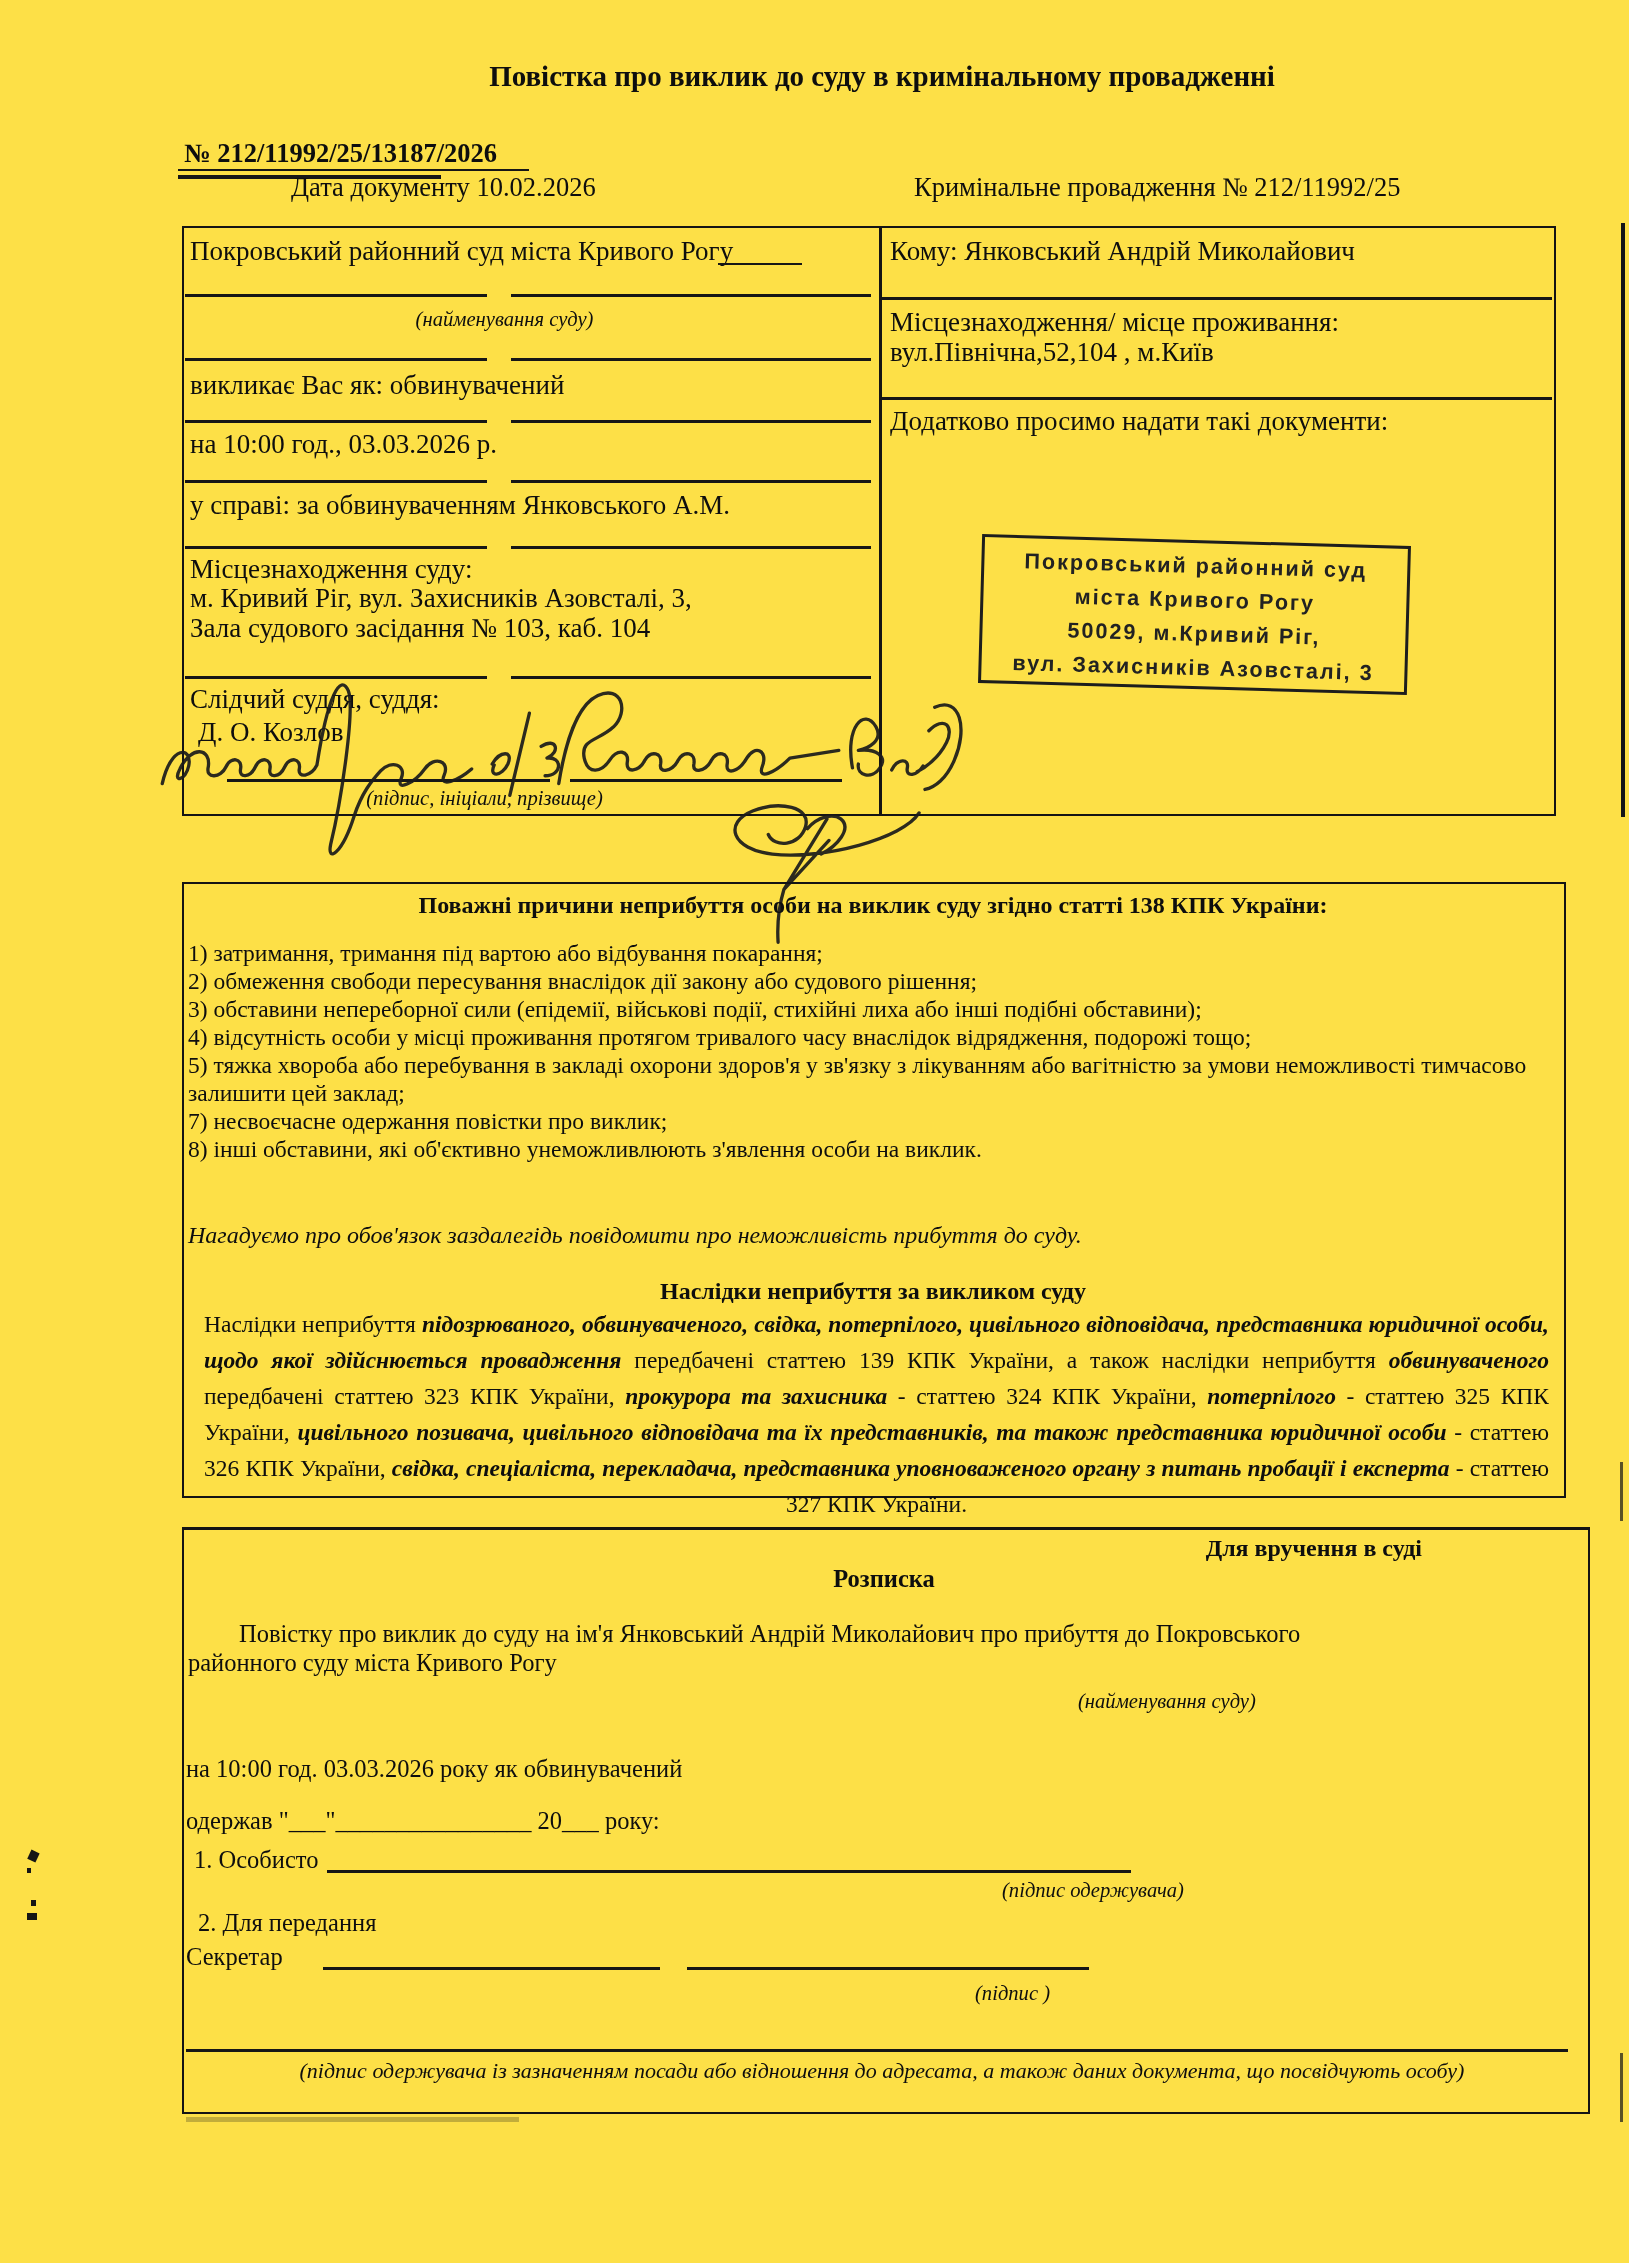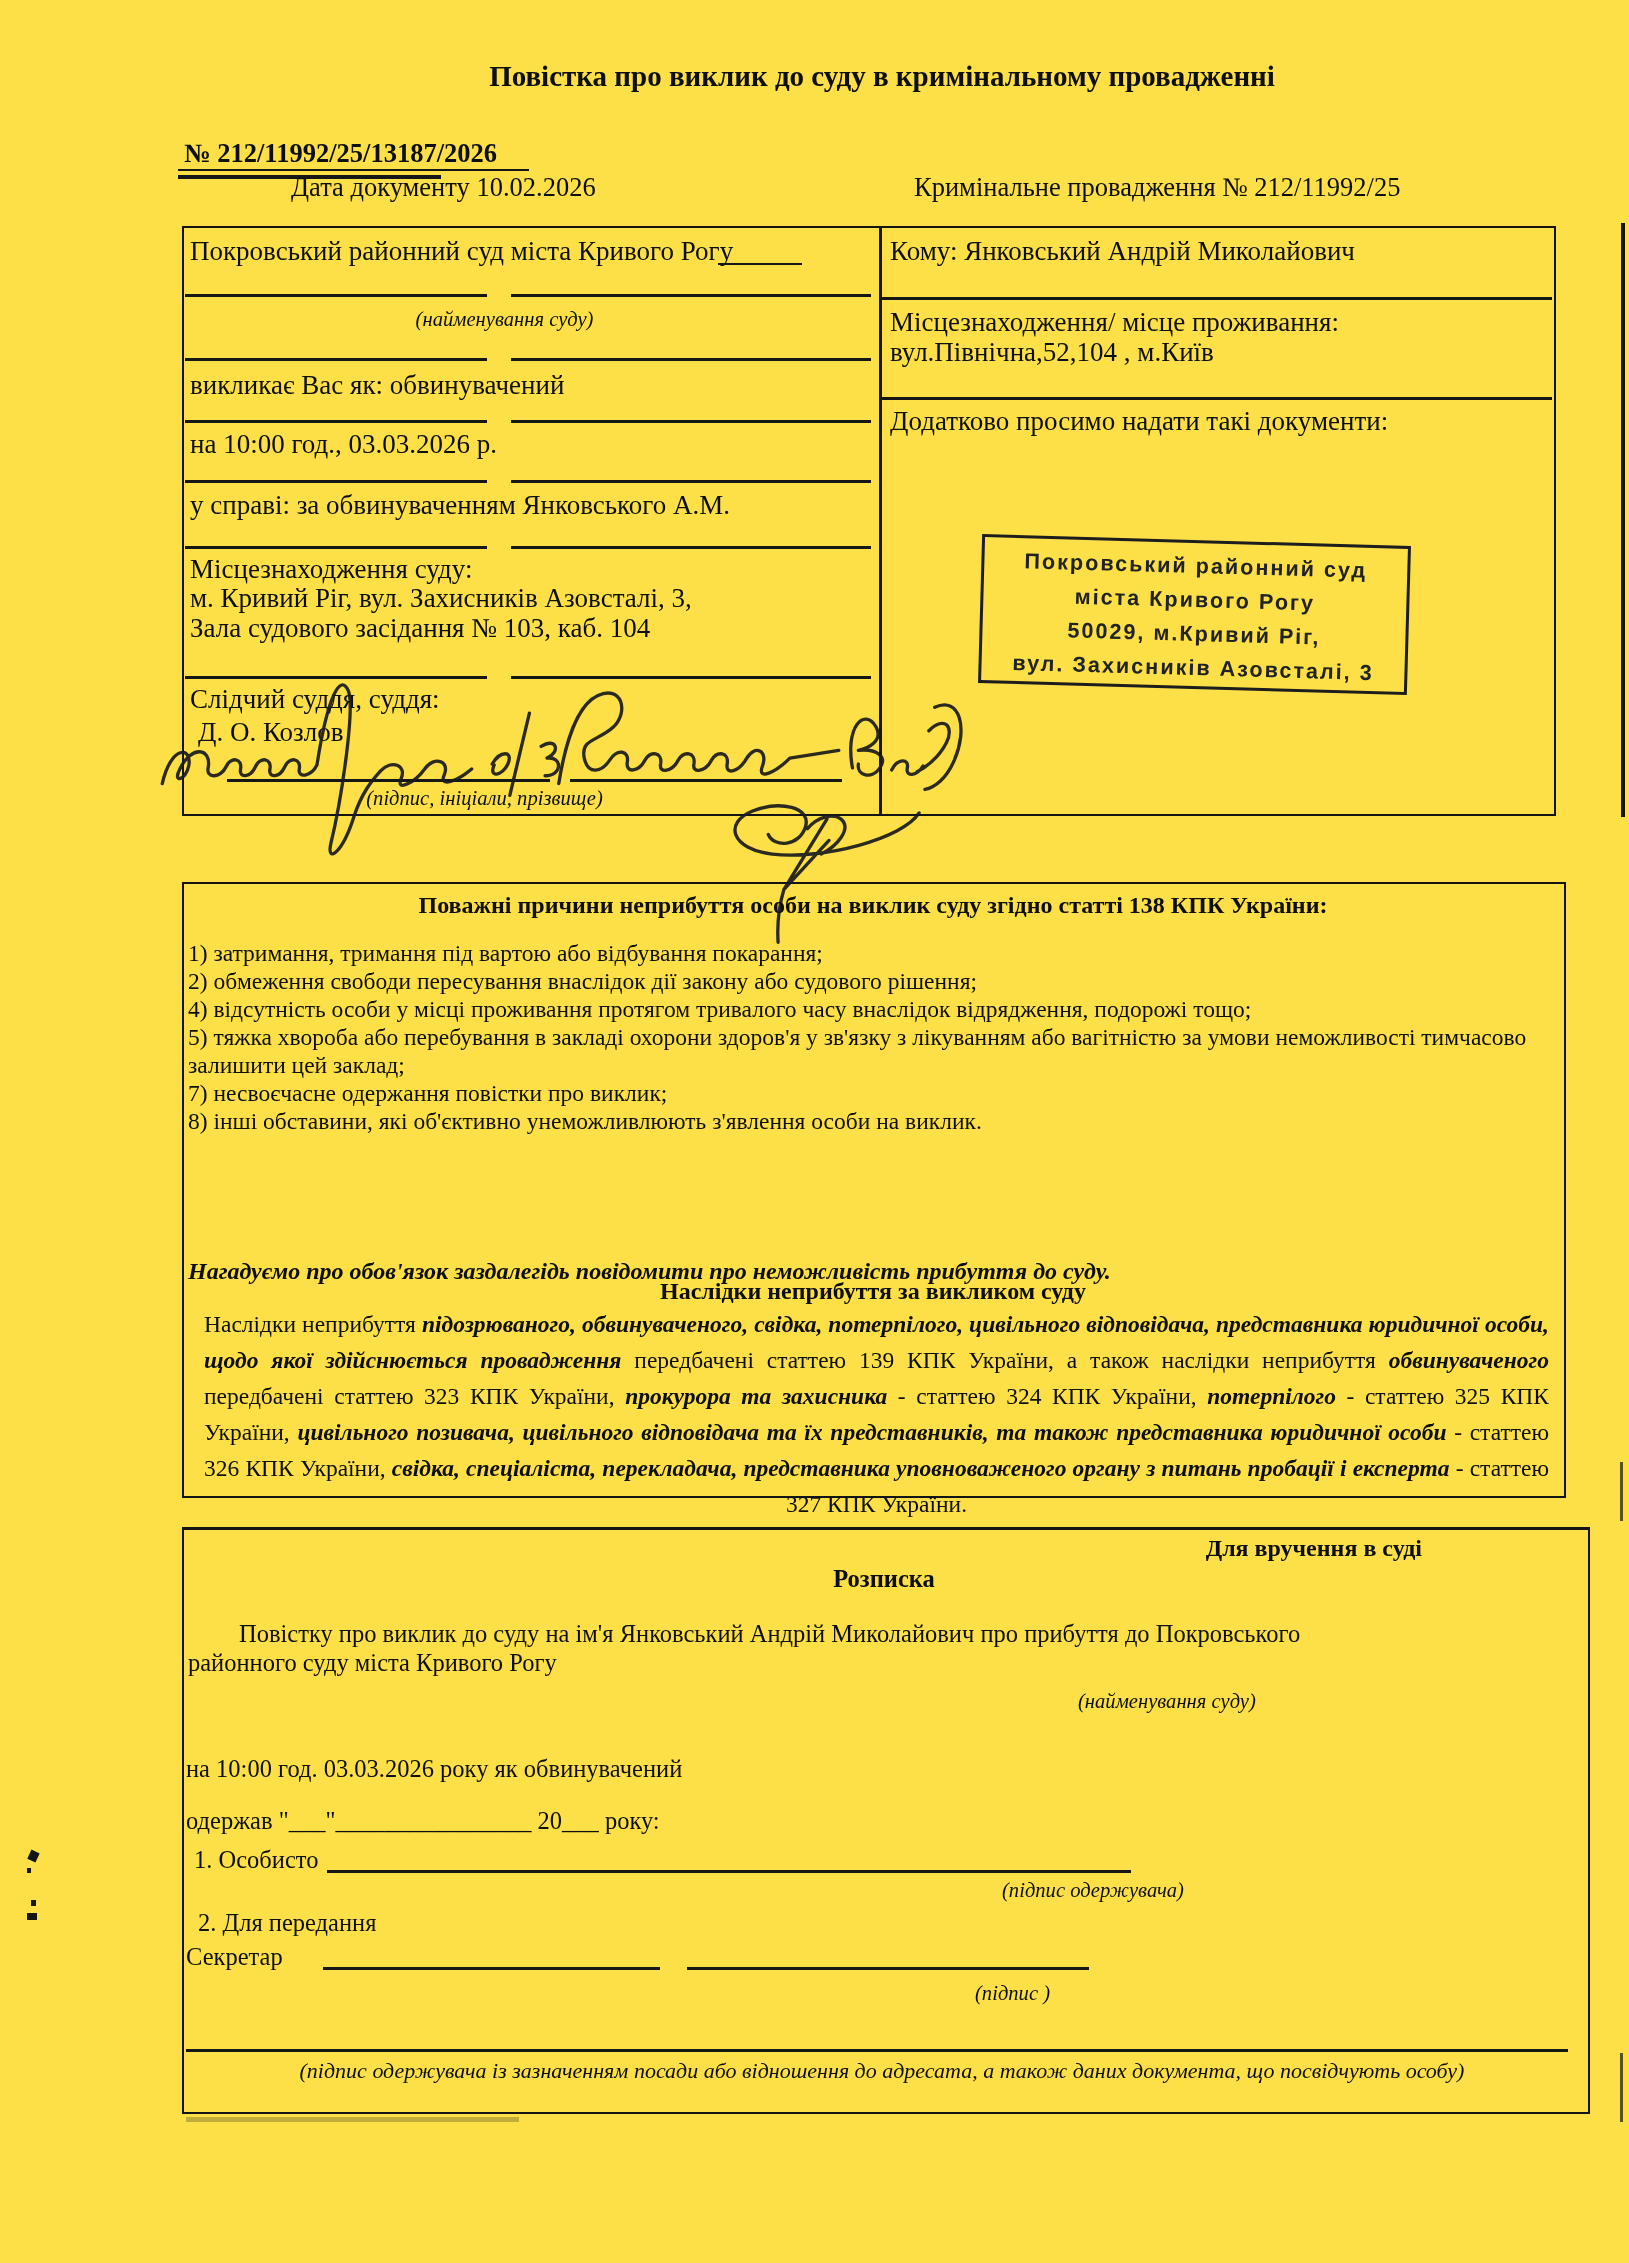--- a/index.html
+++ b/index.html
@@ -4,21 +4,21 @@
 <style>
   html,body{margin:0;padding:0;background:#e8e8e6;}
   #page{
     position:relative;width:1630px;height:2263px;margin:0 auto;
     background:#fde047;color:#0e0e0e;
     font-family:"Liberation Serif", serif;
     overflow:hidden;
   }
   .abs{position:absolute;}
   .b{font-weight:bold;}
-  .bi{font-weight:bold;font-style:italic;margin-top:36px;}
+  .bi{font-weight:normal;font-style:italic;}
   .center{text-align:center;}
   .right{text-align:right;}
   .rule{position:absolute;height:2.9px;
     background:linear-gradient(90deg,#161616 0 44%,rgba(0,0,0,0) 44% 47.5%,#161616 47.5% 100%);}
   .rule-solid{position:absolute;height:2.9px;background:#161616;}
   .box{position:absolute;border:2.9px solid #141414;background:transparent;}
   .t26{font-size:27px;line-height:29px;}
   .t25{font-size:24.5px;line-height:29px;}
   .t24{font-size:23.5px;line-height:28px;}
   .cap{font-size:20.6px;font-style:italic;}
@@ -97,20 +97,21 @@
     <path d="M730,194 C722,152 742,132 754,152 C762,166 746,174 736,176 C754,174 766,182 758,194 C750,206 734,202 736,190 M770,196 C776,184 788,184 786,194 C784,204 796,202 802,192 M808,156 C824,140 834,152 826,168 C818,184 804,194 796,198 M814,132 C840,120 848,154 834,186 C826,205 814,214 804,216"></path>
     <path d="M798,240 C782,266 700,288 648,282 C606,277 598,250 628,238 C656,227 688,234 682,254 C676,274 650,276 644,262 M684,256 C694,244 710,240 718,246 C730,256 714,274 698,282 M704,246 L660,318 M706,268 L660,318 M660,318 C654,338 653,356 654,372"></path>
   </svg>
 
   <div class="box" style="left:182px;top:882px;width:1380px;height:612px;"></div>
   <div class="abs b center" style="left:192px;top:892px;width:1362px;font-size:24px;">Поважні причини неприбуття особи на виклик суду згідно статті 138 КПК України:</div>
 
   <div id="reasons-list" class="abs t24" style="left:188px;top:939px;width:1364px;">
       <div>1) затримання, тримання під вартою або відбування покарання;</div>
       <div>2) обмеження свободи пересування внаслідок дії закону або судового рішення;</div>
+      <div>3) обставини непереборної сили (епідемії, військові події, стихійні лиха або інші подібні обставини);</div>
       <div>4) відсутність особи у місці проживання протягом тривалого часу внаслідок відрядження, подорожі тощо;</div>
       <div>5) тяжка хвороба або перебування в закладі охорони здоров'я у зв'язку з лікуванням або вагітністю за умови неможливості тимчасово залишити цей заклад;</div>
       <div>7) несвоєчасне одержання повістки про виклик;</div>
       <div>8) інші обставини, які об'єктивно унеможливлюють з'явлення особи на виклик.</div>
     </div>
 
   <div class="abs bi" style="left:188px;top:1222px;font-size:24px;">Нагадуємо про обов'язок заздалегідь повідомити про неможливість прибуття до суду.</div>
 
   <div class="abs b center" style="left:192px;top:1278px;width:1362px;font-size:24px;">Наслідки неприбуття за викликом суду</div>
 

